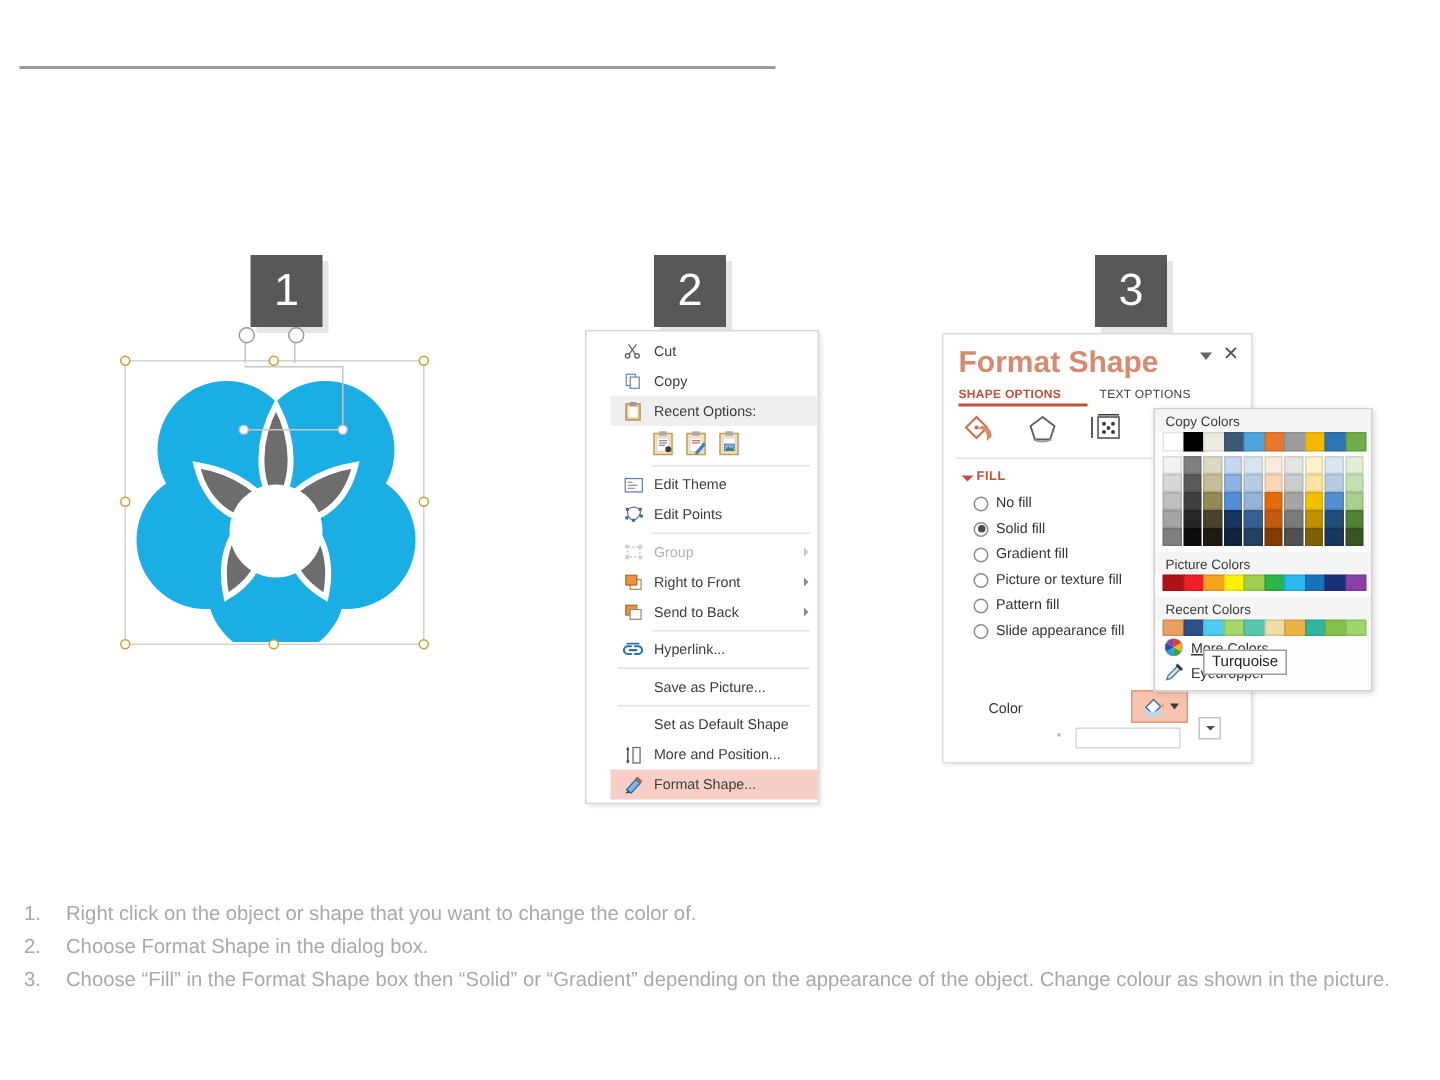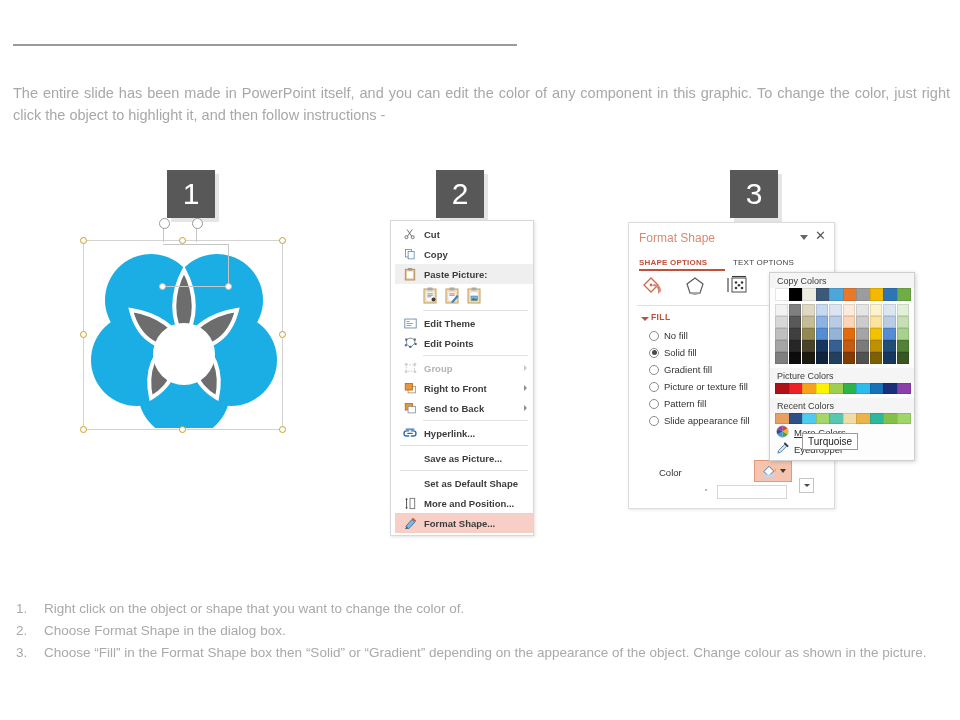--- a/index.html
+++ b/index.html
@@ -44,22 +44,21 @@
   #flower-svg{position:absolute;left:6px;top:2px;}
   .rot-line{position:absolute;background:#c6c6c6;}
   .rot-handle{position:absolute;width:9px;height:9px;border:1px solid #9a9a9a;background:#fff;border-radius:50%;}
 
   
   #ctx-menu{
     position:absolute;left:390px;top:220px;width:138px;
     background:#fff;border:1px solid #d8d8d8;
     box-shadow:1px 1px 3px rgba(0,0,0,.12);
     font-size:9.5px;color:#3c3c3c;
-    padding:3px 0 2px 4px;
-    font-weight:bold;
+    padding:3px 0 2px 16px;
   }
   .ctx-item{
     height:20px;display:flex;align-items:center;
     padding-left:4px;position:relative;
   }
   .ctx-item.hl{background:#efefef;}
   .ctx-item.sel{background:#f8cfc6;}
   .ctx-item.dim{color:#b4b4b4;}
   .ctx-ico{width:22px;height:16px;display:flex;align-items:center;justify-content:center;flex:0 0 22px;}
   .ctx-lbl{padding-left:3px;white-space:nowrap;}
@@ -70,21 +69,21 @@
   .ctx-sep.full{margin-left:5px;}
   #paste-row{height:24px;display:flex;align-items:center;padding-left:28px;gap:7px;}
   .paste-ico{width:15px;height:18px;position:relative;}
 
   
   #fmt-pane{
     position:absolute;left:628px;top:222px;width:205px;height:285px;
     background:#fff;border:1px solid #dcdcdc;
     box-shadow:1px 1px 3px rgba(0,0,0,.10);
   }
-  #fmt-title{position:absolute;left:10px;top:8px;font-size:12px;color:#d88a6e;}
+  #fmt-title{position:absolute;left:10px;top:8px;font-size:20px;color:#d88a6e;font-weight:bold;}
   #fmt-collapse{position:absolute;right:26px;top:12px;width:0;height:0;
     border-left:4px solid transparent;border-right:4px solid transparent;border-top:5px solid #666;}
   #fmt-close{position:absolute;right:8px;top:6px;font-size:13px;color:#555;line-height:13px;cursor:default;}
   .fmt-tab{position:absolute;top:35px;font-size:8px;font-weight:bold;letter-spacing:.2px;}
   #tab-shape{left:10px;color:#c0503a;}
   #tab-text{left:104px;color:#3f3f3f;font-weight:normal;}
   #tab-underline{position:absolute;left:10px;top:46px;width:86px;height:1.5px;background:#c0503a;}
   #fmt-icons{position:absolute;left:12px;top:52px;display:flex;gap:17px;align-items:center;}
   #fmt-divider{position:absolute;left:8px;top:82px;width:188px;height:1px;background:#e0e0e0;}
   #fill-caret{position:absolute;left:12px;top:94px;width:0;height:0;
@@ -131,21 +130,20 @@
   .step{display:flex;margin-bottom:1px;}
   .step-n{width:28px;flex:0 0 28px;}
   .step-t{flex:1;}
 </style>
 </head>
 <body>
 
 <div class="slide">
 
   <div id="title-rule"></div>
-  <div id="intro">The entire slide has been made in PowerPoint itself, and you can edit the color of any component in this graphic. To change the color, just right click the object to highlight it, and then follow instructions -</div>
 
   <div class="badge" id="badge1">1</div>
   <div class="badge" id="badge2">2</div>
   <div class="badge" id="badge3">3</div>
 
   <div id="shape-canvas">
     <div id="sel-box"></div>
 
     <svg id="flower-svg" width="190" height="186" viewBox="0 0 190 186">
       <g>
@@ -213,21 +211,21 @@
     </div>
 
     <div class="ctx-item hl">
       <span class="ctx-ico">
         <svg width="12" height="14" viewBox="0 0 14 16">
             <rect x="1.5" y="2.5" width="11" height="12.5" fill="#e9c89a" stroke="#b0874c"></rect>
             <rect x="4.5" y="1" width="5" height="3" fill="#9a9a9a"></rect>
             <rect x="3.5" y="5" width="7" height="8" fill="#fff"></rect>
           </svg>
       </span>
-      <span class="ctx-lbl">Paste Picture:</span>
+      <span class="ctx-lbl">Recent Options:</span>
     </div>
 
     <div id="paste-row">
       <span class="paste-ico">
         <svg width="15" height="17" viewBox="0 0 15 17">
             <rect x="1" y="2" width="12" height="14" fill="#f5e2bd" stroke="#c49b57"></rect>
             <rect x="4.5" y="0.5" width="5" height="3" fill="#aaa"></rect>
             <rect x="3" y="5" width="8" height="9" fill="#fff" stroke="#ccc" stroke-width=".5"></rect>
             <g stroke="#6c6c6c" stroke-width=".7">
               <path d="M4.3 6.8h5.5M4.3 8.3h5.5M4.3 9.8h4"></path>

